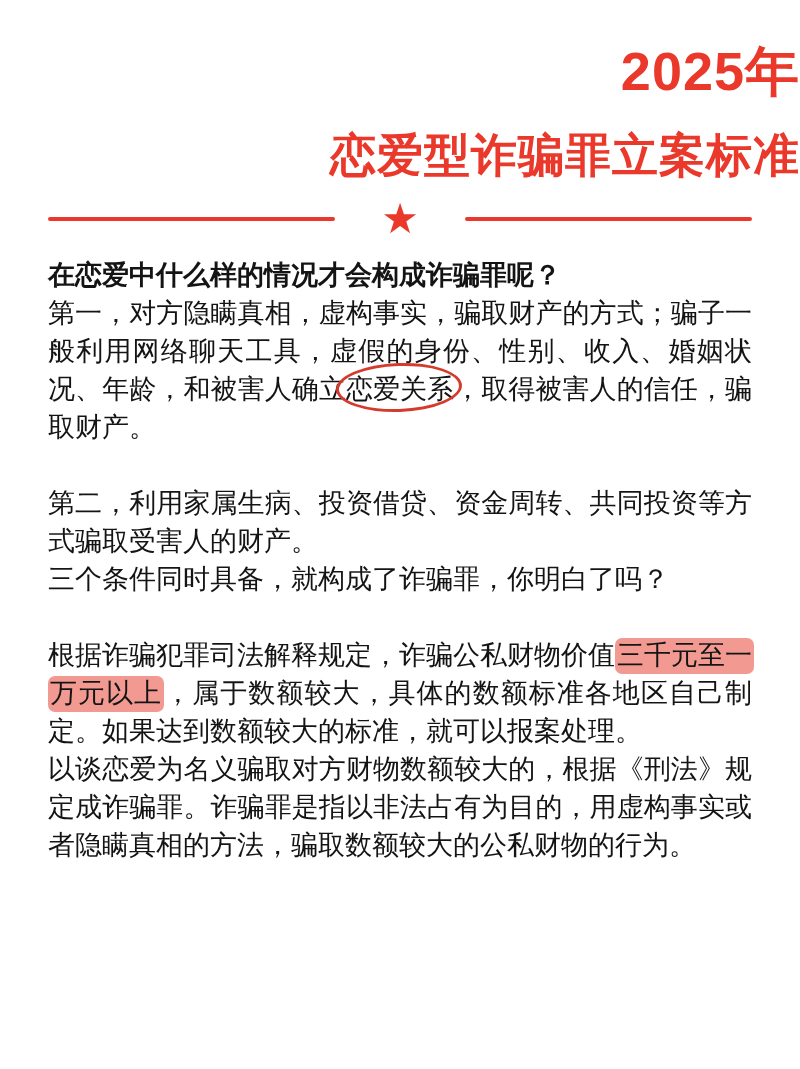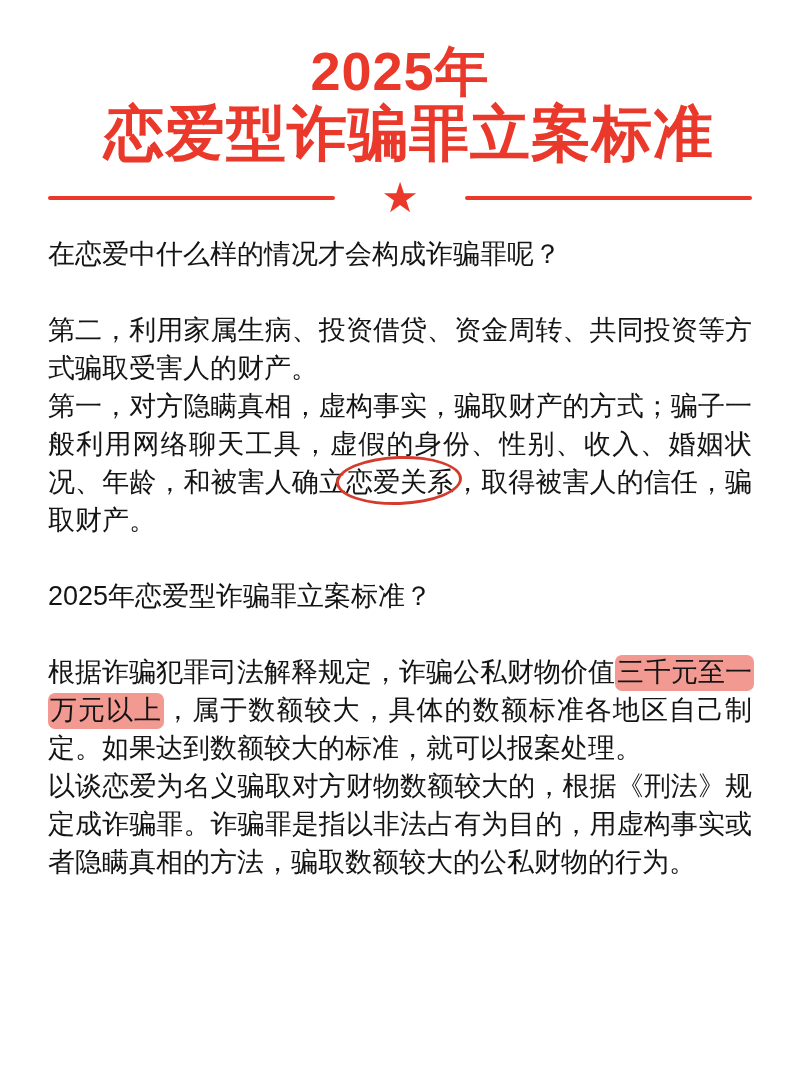--- a/index.html
+++ b/index.html
@@ -4,28 +4,28 @@
 <style>
   html,body{margin:0;padding:0;background:#ffffff;}
   .page{
     position:relative;
     width:800px;height:1069px;
     background:#ffffff;
     overflow:hidden;
     font-family:"Liberation Sans","DejaVu Sans",sans-serif;
     color:#141414;
   }
-  .header{text-align:center;}
+  .header{text-align:right;}
   .title{
     font-weight:700;
     color:#ea382b;
     letter-spacing:1px;
   }
   .title.l1{margin-top:40px;font-size:54px;line-height:62px;}
-  .title.l2{margin-top:1px;font-size:60px;line-height:62px;padding-left:18px;}
+  .title.l2{margin-top:22px;font-size:46px;line-height:62px;padding-left:18px;}
   .divider{
     margin-top:12px;
     padding:0 48px;
     display:flex;
     align-items:center;
   }
   .dline{
     flex:1;
     height:4px;
     background:#ea382b;
@@ -38,21 +38,21 @@
     margin:0 46px;
   }
   .article{
     margin:16px 48px 0 48px;
     font-size:27px;
     line-height:38px;
     font-weight:500;
     text-align:justify;
   }
   .para{margin:0;}
-  .para.bold{font-weight:400;}
+  .para.bold{font-weight:700;}
   .para.spaced{margin-top:38px;}
   .circled{
     position:relative;
     display:inline-block;
   }
   .circled::after{
     content:"";
     position:absolute;
     left:-10px;right:-8px;top:-7px;bottom:-4px;
     border:3px solid #d43b2c;
@@ -76,19 +76,19 @@
     <div class="title l1">2025年</div>
     <div class="title l2">恋爱型诈骗罪立案标准</div>
     <div class="divider">
       <span class="dline"></span>
       <span class="star">★</span>
       <span class="dline"></span>
     </div>
   </div>
   <div class="article">
       <p class="para bold"><span>在恋爱中什么样的情况才会构成诈骗罪呢？</span></p>
+      <p class="para"><span>第一，对方隐瞒真相，虚构事实，骗取财产的方式；骗子一般利用网络聊天工具，虚假的身份、性别、收入、婚姻状况、年龄，和被害人确立</span><span class="circled">恋爱关系</span><span>，取得被害人的信任，骗取财产。</span></p>
       <p class="para spaced"><span>第二，利用家属生病、投资借贷、资金周转、共同投资等方式骗取受害人的财产。</span></p>
-      <p class="para"><span>第一，对方隐瞒真相，虚构事实，骗取财产的方式；骗子一般利用网络聊天工具，虚假的身份、性别、收入、婚姻状况、年龄，和被害人确立</span><span class="circled">恋爱关系</span><span>，取得被害人的信任，骗取财产。</span></p>
-      <p class="para bold spaced"><span>2025年恋爱型诈骗罪立案标准？</span></p>
+      <p class="para"><span>三个条件同时具备，就构成了诈骗罪，你明白了吗？</span></p>
       <p class="para spaced"><span>根据诈骗犯罪司法解释规定，诈骗公私财物价值</span><span class="highlighted">三千元至一万元以上</span><span>，属于数额较大，具体的数额标准各地区自己制定。如果达到数额较大的标准，就可以报案处理。</span></p>
       <p class="para"><span>以谈恋爱为名义骗取对方财物数额较大的，根据《刑法》规定成诈骗罪。诈骗罪是指以非法占有为目的，用虚构事实或者隐瞒真相的方法，骗取数额较大的公私财物的行为。</span></p>
     </div>
 </div>
 
 </body></html>

